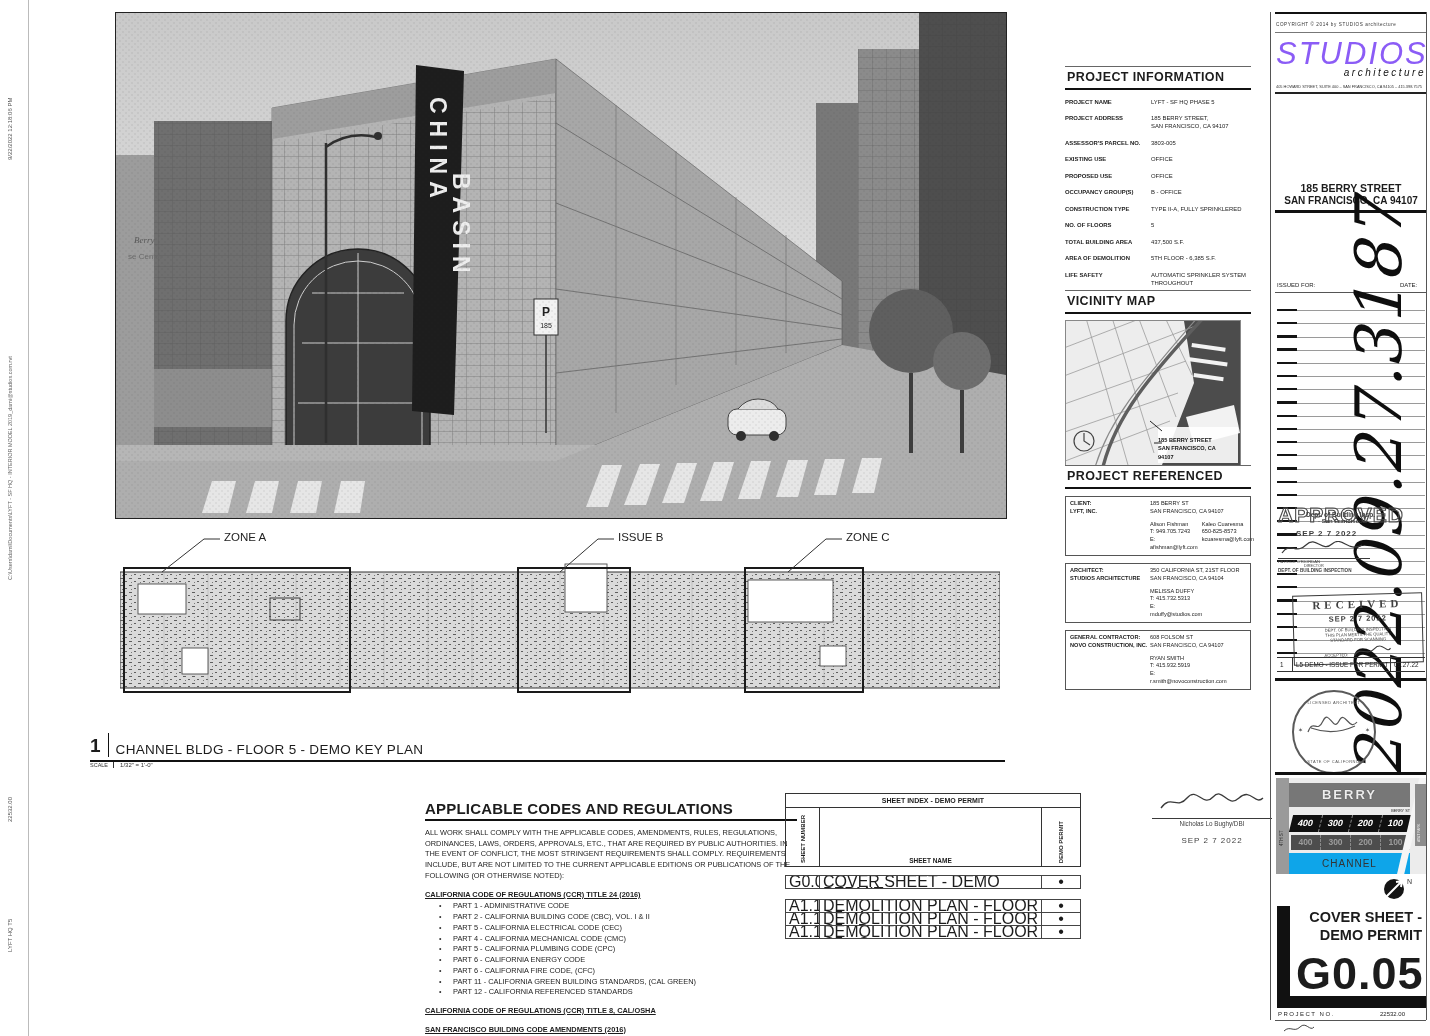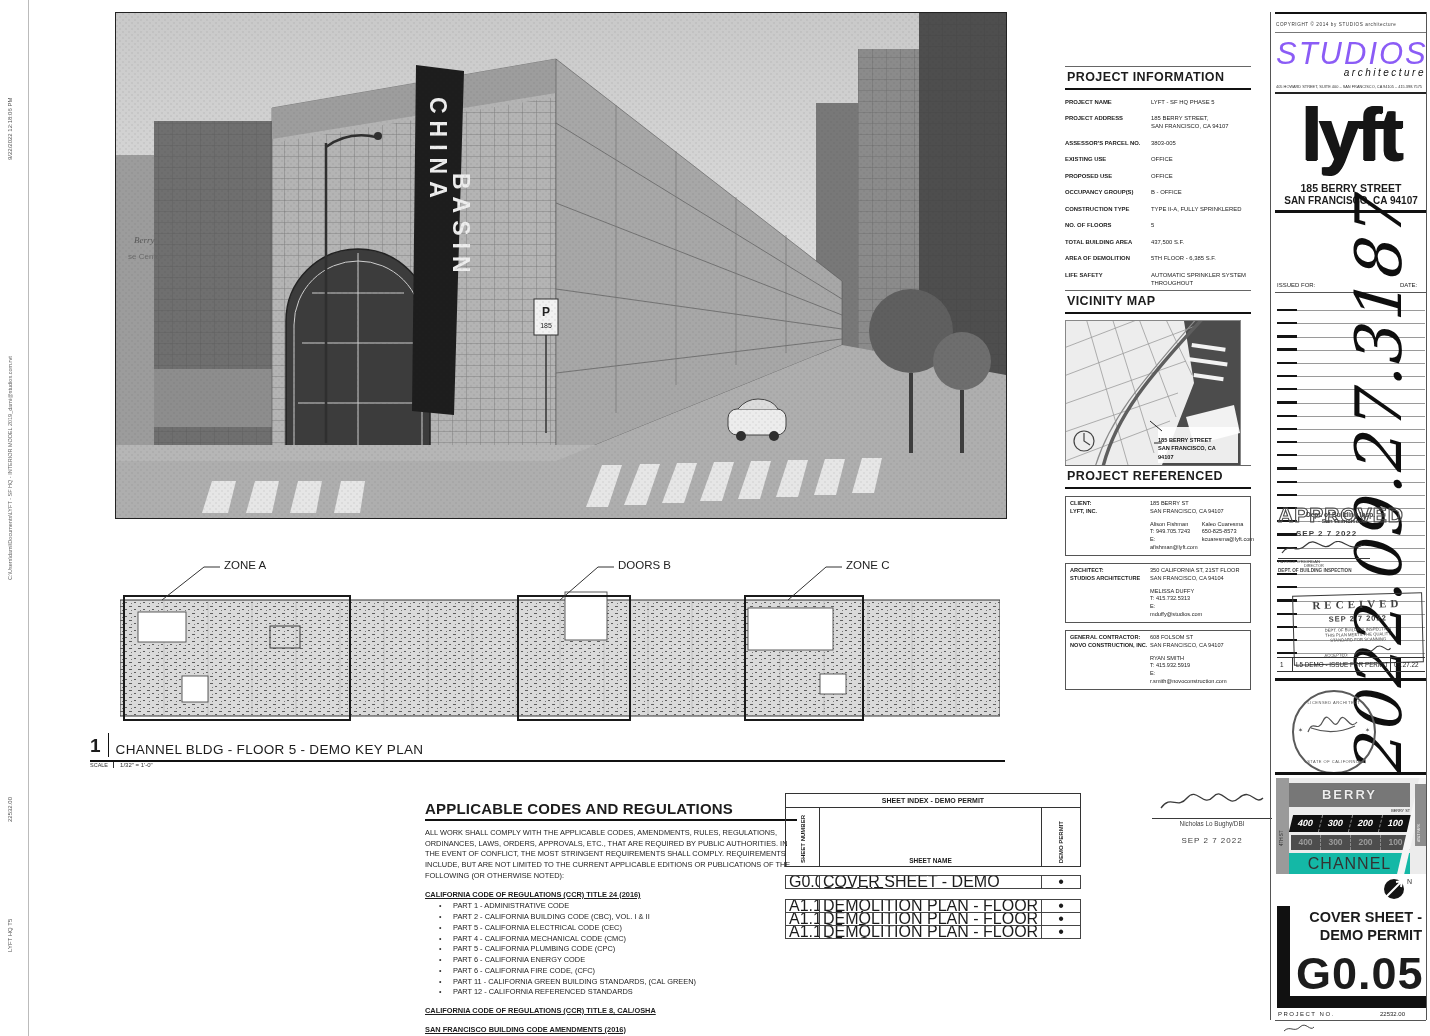--- a/index.html
+++ b/index.html
@@ -147,21 +147,21 @@
       <text x="430" y="303" text-anchor="middle" font-size="12" font-weight="bold" fill="#222" font-family="Liberation Sans, sans-serif">P</text>
       <text x="430" y="315" text-anchor="middle" font-size="7" fill="#222" font-family="Liberation Sans, sans-serif">185</text>
       <path d="M430,322 V420" stroke="#333" stroke-width="1.5"></path>
 
       <text x="18" y="230" font-size="9" font-style="italic" fill="#5a5a5a" font-family="Liberation Serif, serif">Berry</text>
       <text x="12" y="246" font-size="8" fill="#6a6a6a" font-family="Liberation Sans, sans-serif">se Center</text>
       <rect x="0" y="0" width="890" height="505" fill="url(#dots)" opacity="0.14"></rect>
     </svg>
   </div>
 
-  <div class="abs" style="left:120px;top:556px;width:880px;height:168px;text-align:center;">
+  <div class="abs" style="left:120px;top:528px;width:880px;height:168px;text-align:center;">
     <svg width="880" height="168" viewBox="0 0 880 168">
       <defs>
         <pattern id="speck" width="9" height="7" patternUnits="userSpaceOnUse">
           <rect x="0" y="1" width="3" height="1" fill="#5e5e5e"></rect>
           <rect x="5" y="4" width="2" height="1" fill="#5e5e5e"></rect>
           <rect x="2" y="5" width="1" height="1" fill="#7a7a7a"></rect>
         </pattern>
       </defs>
       <rect x="0" y="44" width="880" height="116" fill="#dadada" stroke="#333" stroke-width="1"></rect>
       <rect x="0" y="44" width="880" height="116" fill="url(#speck)"></rect>
@@ -182,21 +182,21 @@
         <rect x="625" y="40" width="118" height="124"></rect>
       </g>
 
       <g fill="none" stroke="#333" stroke-width="1">
         <polyline points="100,11 84,11 42,44"></polyline>
         <polyline points="494,11 478,11 440,44"></polyline>
         <polyline points="722,11 706,11 668,44"></polyline>
       </g>
     </svg>
     <div class="abs" style="left:104px;top:3px;font-size:11.5px;color:#222;">ZONE A</div>
-    <div class="abs" style="left:498px;top:3px;font-size:11.5px;color:#222;">DOORS B</div>
+    <div class="abs" style="left:498px;top:3px;font-size:11.5px;color:#222;">ISSUE B</div>
     <div class="abs" style="left:726px;top:3px;font-size:11.5px;color:#222;">ZONE C</div>
   </div>
 
   <div class="abs" style="left:90px;top:733px;width:915px;border-bottom:2.5px solid #111;padding-bottom:3px;display:flex;align-items:flex-end;gap:7px;">
     <span style="font-size:19px;font-weight:bold;">1</span>
     <span style="display:inline-block;width:1px;height:24px;background:#111;"></span>
     <span style="font-size:13.5px;letter-spacing:.3px;">CHANNEL BLDG - FLOOR 5 - DEMO KEY PLAN</span>
   </div>
   <div class="abs" style="left:90px;top:762px;display:flex;gap:6px;align-items:center;">
     <span style="font-size:5.5px;color:#333;border-right:1px solid #333;padding-right:5px;">SCALE</span>
@@ -405,21 +405,20 @@
   <div class="abs" style="left:1276px;top:22px;width:150px;font-size:4.6px;letter-spacing:.6px;color:#333;">COPYRIGHT © 2014 by STUDIOS architecture</div>
   <div class="abs" style="left:1275px;top:32px;width:151px;height:1px;background:#777;"></div>
 
   <div class="abs" style="left:1276px;top:38px;width:150px;text-align:left;">
     <div style="font-size:31px;font-style:italic;letter-spacing:2px;color:#8b5cf6;line-height:1;">STUDIOS</div>
     <div style="font-size:10px;font-style:italic;letter-spacing:2.5px;text-align:right;margin-top:-2px;color:#111;">architecture</div>
   </div>
   <div class="abs" style="left:1276px;top:84px;width:150px;font-size:3.9px;color:#333;white-space:nowrap;overflow:hidden;">405 HOWARD STREET, SUITE 400 – SAN FRANCISCO, CA 94105 – 415.398.7575</div>
   <div class="abs" style="left:1275px;top:92px;width:151px;height:1.6px;background:#222;"></div>
 
-  <div class="abs" style="left:1276px;top:96px;width:150px;text-align:center;font-size:74px;font-weight:bold;letter-spacing:-3px;color:#161616;line-height:1.05;text-shadow:1px 0 #161616,-1px 0 #161616,0 1px #161616;">lyft</div>
   <div class="abs" style="left:1276px;top:182px;width:150px;text-align:center;font-size:10.5px;font-weight:bold;">185 BERRY STREET</div>
   <div class="abs" style="left:1276px;top:195px;width:150px;text-align:center;font-size:10px;font-weight:bold;">SAN FRANCISCO, CA 94107</div>
   <div class="abs tb-line" style="left:1275px;top:210px;width:151px;height:3px;"></div>
 
   <div class="abs" style="left:1277px;top:282px;font-size:6px;color:#222;">ISSUED FOR:</div>
   <div class="abs" style="left:1400px;top:282px;font-size:6px;color:#222;">DATE:</div>
   <div class="abs" style="left:1275px;top:292px;width:151px;height:1px;background:#555;"></div>
 
   <div class="abs ruled" style="left:1277px;top:298px;width:148px;height:356px;"></div>
   <div class="abs ruled-dash" style="left:1277px;top:298px;width:20px;height:356px;"></div>
@@ -480,21 +479,21 @@
       <div class="km-cell">300</div>
       <div class="km-cell">200</div>
       <div class="km-cell">100</div>
     </div>
     <div style="position:absolute;left:15px;top:57px;width:119px;height:15px;background:#4d4d4d;display:flex;color:#9c9c9c;font-weight:bold;font-size:8.5px;line-height:15px;">
       <div class="km-cell">400</div>
       <div class="km-cell">300</div>
       <div class="km-cell">200</div>
       <div class="km-cell">100</div>
     </div>
-    <div style="position:absolute;left:13px;top:75px;width:121px;height:30px;background:#14b8a6;color:#333;font-size:16px;letter-spacing:1px;text-align:center;line-height:21px;">CHANNEL</div>
+    <div style="position:absolute;left:13px;top:75px;width:121px;height:30px;background:#0ea5e9;color:#333;font-size:10px;letter-spacing:1px;text-align:center;line-height:21px;">CHANNEL</div>
     <div style="position:absolute;right:11px;top:-6px;width:7px;height:110px;background:#f5f5f5;transform:rotate(13deg);"></div>
     <div style="position:absolute;right:0;top:6px;width:11px;height:62px;background:#8c8c8c;">
       <span class="vtext" style="position:absolute;left:2px;top:6px;font-size:3.4px;color:#efefef;height:52px;">AT&amp;T PARK</span>
     </div>
   </div>
 
   <div class="abs" style="left:1382px;top:876px;width:30px;height:26px;">
     <svg width="30" height="26" viewBox="0 0 30 26">
       <circle cx="12" cy="13" r="10" fill="#151515"></circle>
       <path d="M4,21 L20,5 M20,5 L14,6 M20,5 L19,11" stroke="#fff" stroke-width="2" fill="none"></path>

